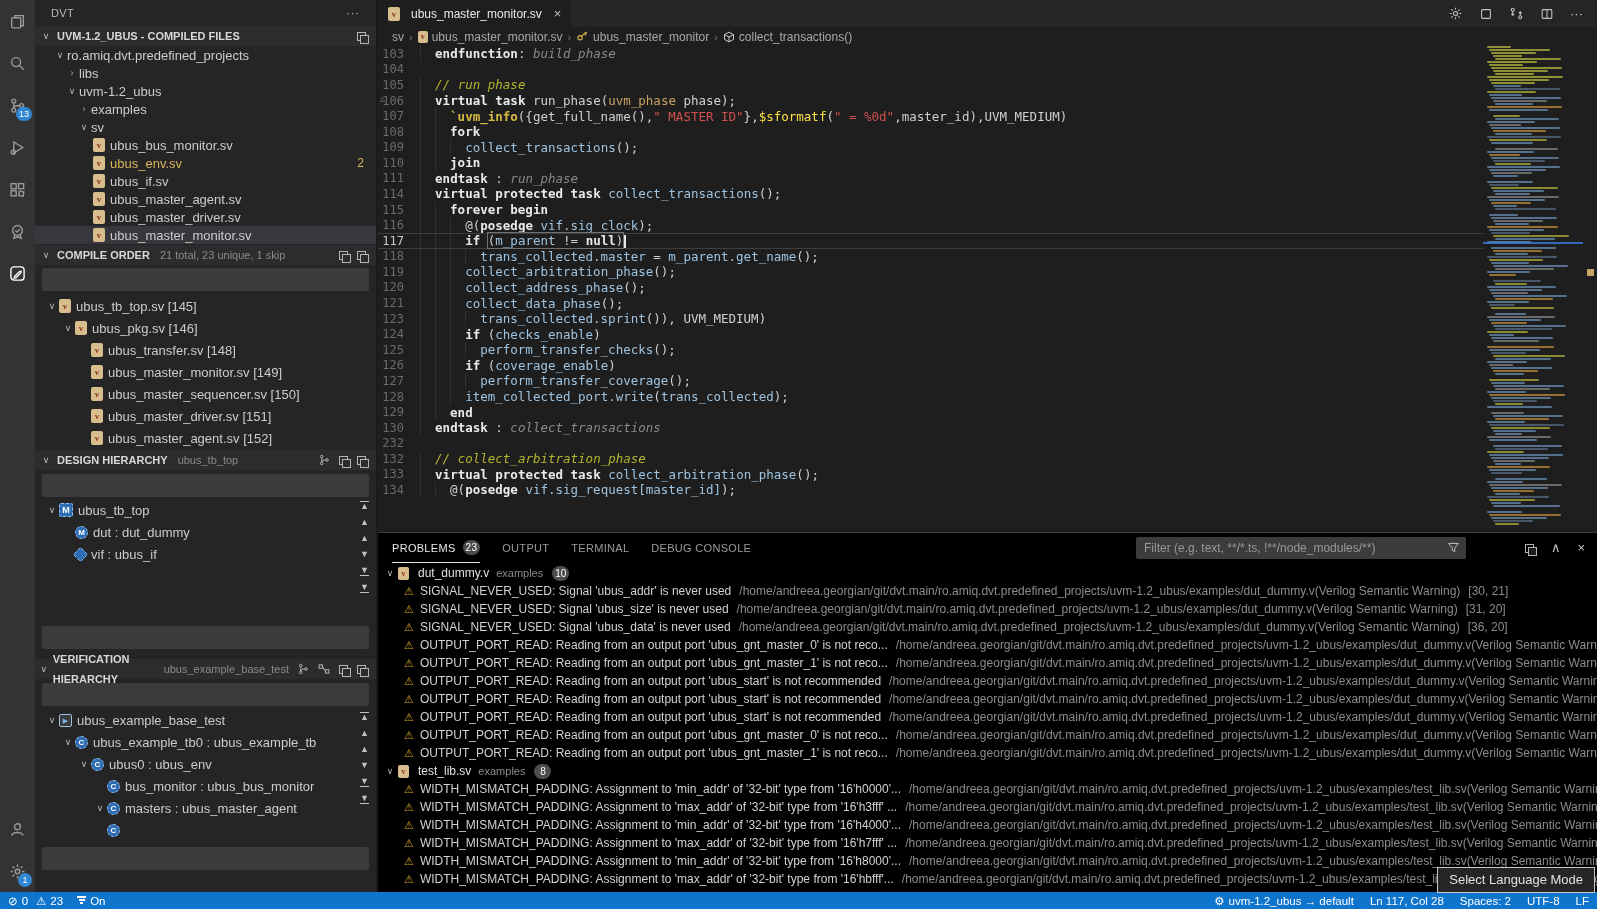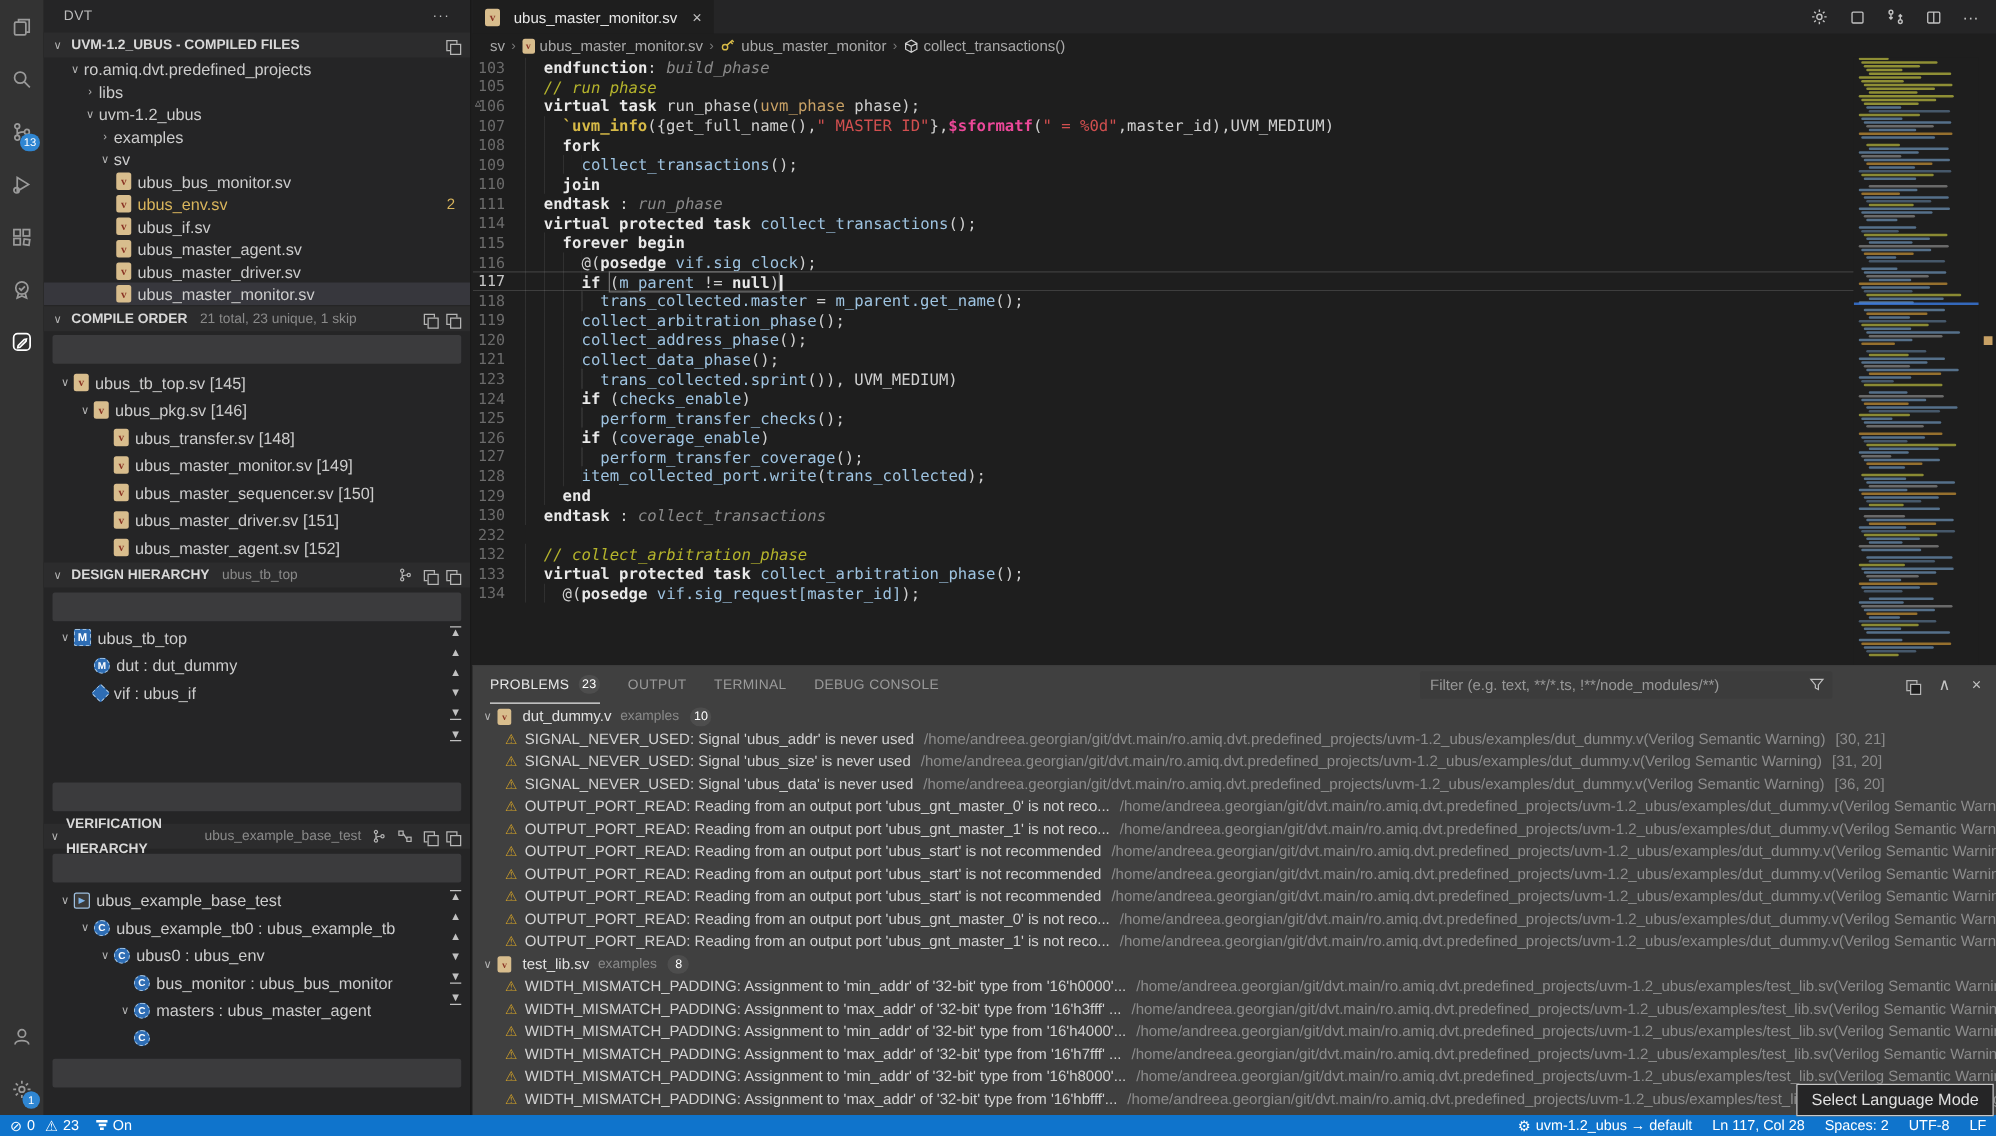--- a/index.html
+++ b/index.html
@@ -64,34 +64,34 @@
   .ln { width:42px; flex:none; text-align:right; padding-right:16px; color:#6b6b6b; font-size:12px; }
   .ln.lnc { color:#c6c6c6; }
   .fold { position:absolute; left:2px; top:1px; color:#9a9a9a; font-size:8px; }
   .ind { flex:none; height:100%; background-image:repeating-linear-gradient(to right, rgba(255,255,255,.08) 0 1px, transparent 1px 15.06px); }
   .ct { white-space:pre; }
   .t-kw { color:#e9e9e9; font-weight:bold; }
   .t-pl { color:#cfcfcf; }
   .t-id { color:#9ec3e0; }
   .t-cm { color:#b5b42c; font-style:italic; }
   .t-mac { color:#d7ba47; font-weight:bold; }
-  .t-sys { color:#ec4899; font-weight:bold; }
+  .t-sys { color:#fde047; font-weight:normal; }
   .t-sr { color:#d14f4f; }
   .t-sy { color:#b08d3c; }
   .t-ty { color:#c8a165; }
   .t-ig { color:#8a8a8a; font-style:italic; }
   .tgrp { outline:1px solid #707070; }
   .caret { display:inline-block; width:1.5px; height:13px; background:#e8e8e8; vertical-align:middle; margin-left:1px; }
   #minimap { position:absolute; right:14px; top:0; width:100px; bottom:0; background:#1e1e1e; overflow:hidden; cursor:pointer; }
   .mm-row { height:2px; margin-bottom:1px; border-radius:1px; }
   #mm-curline { position:absolute; left:0; right:0; top:196px; height:2px; background:rgba(60,130,240,.75); }
   #scrollcol { position:absolute; right:0; top:0; width:14px; bottom:0; }
   #scroll-marker { position:absolute; right:3px; top:223px; width:7px; height:7px; background:#c8a165; }
   
-  #panel { position:absolute; left:0; right:0; bottom:0; height:360px; background:#404040; border-top:1px solid #3c3c3c; }
+  #panel { position:absolute; left:0; right:0; bottom:0; height:360px; background:#000000; border-top:1px solid #3c3c3c; }
   #panel-head { position:absolute; left:0; right:0; top:0; height:30px; display:flex; align-items:center; padding-left:14px; }
   .ptab { font-size:11px; color:#9a9a9a; margin-right:22px; letter-spacing:.3px; cursor:pointer; height:30px; line-height:30px; display:flex; align-items:center; gap:7px; }
   .ptab.active { color:#e7e7e7; border-bottom:1px solid #e7e7e7; }
   .pbadge { background:#4d4d4d; color:#fff; border-radius:9px; min-width:17px; height:15px; line-height:15px; text-align:center; font-size:10px; padding:0 3px; }
   #pfilter { position:absolute; right:131px; top:4px; width:330px; height:22px; background:#3c3c3c; border-radius:2px; color:#989898; font-size:12px; line-height:22px; padding-left:8px; display:flex; cursor:text; }
   #pfilter .ph { flex:1; overflow:hidden; white-space:nowrap; }
   #pfilter svg { margin:4px 6px 0 0; stroke:#c0c0c0; fill:none; stroke-width:1.2; }
   #panel-icons { position:absolute; right:12px; top:7px; display:flex; gap:17px; align-items:center; color:#c3c3c3; }
   #panel-icons .pi { cursor:pointer; font-size:13px; }
   #plist { position:absolute; left:0; right:0; top:31px; bottom:0; overflow:hidden; }
@@ -579,20 +579,26 @@
       </div>
     <div id="code-area">
       <div id="code-lines">
     <div class="cl">
       <span class="ln">103</span>
       
       <span class="ind" style="width:15.1px"></span>
       <span class="ct"><span class="t-kw">endfunction</span><span class="t-pl">: </span><span class="t-ig">build_phase</span></span>
     </div>
     <div class="cl">
+      <span class="ln">104</span>
+      
+      <span class="ind" style="width:0.0px"></span>
+      <span class="ct"></span>
+    </div>
+    <div class="cl">
       <span class="ln">105</span>
       
       <span class="ind" style="width:15.1px"></span>
       <span class="ct"><span class="t-cm">// run phase</span></span>
     </div>
     <div class="cl">
       <span class="ln">106</span>
       <span class="fold">△</span>
       <span class="ind" style="width:15.1px"></span>
       <span class="ct"><span class="t-kw">virtual task</span><span class="t-pl"> run_phase(</span><span class="t-ty">uvm_phase</span><span class="t-pl"> phase);</span></span>

